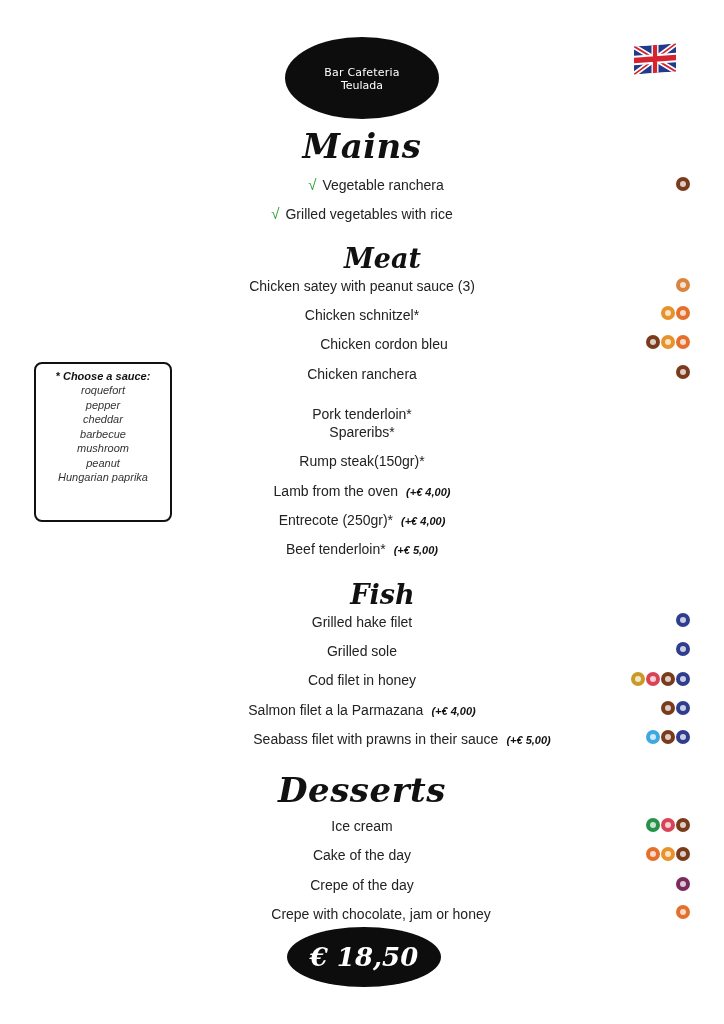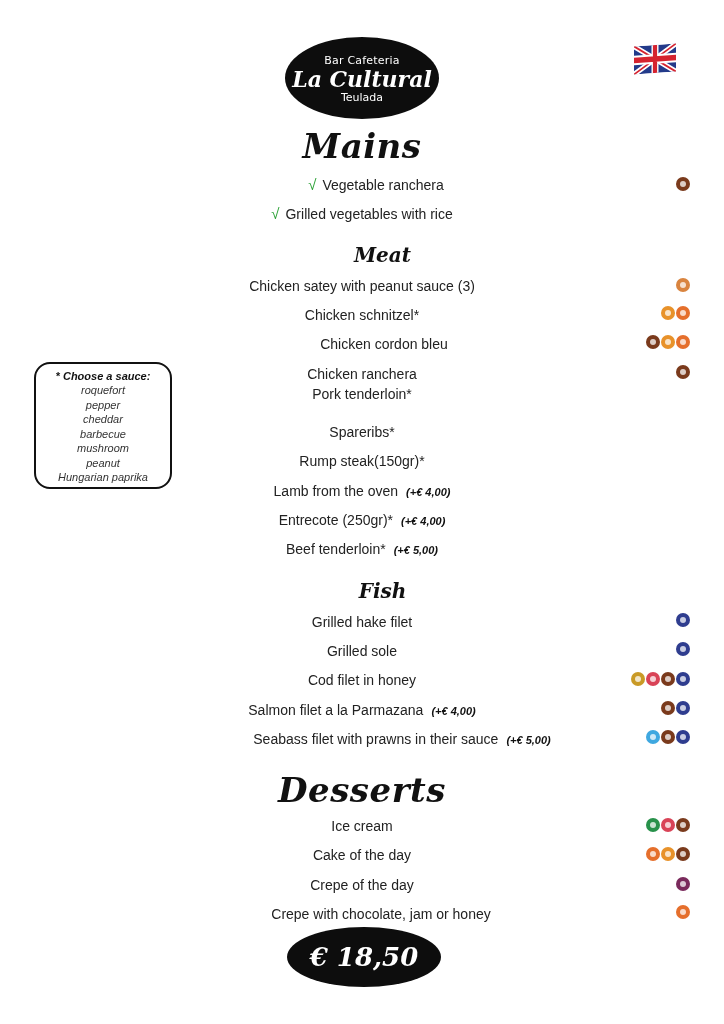--- a/index.html
+++ b/index.html
@@ -16,55 +16,54 @@
   .logo .name { font-family: "DejaVu Serif", serif; font-style: italic; font-weight: bold; font-size: 22px; line-height: 24px; }
   .logo .bottom { font-size: 11px; }
 
   .flag { position: absolute; left: 634px; top: 45px; width: 42px; height: 28px; transform: skewY(-4deg); }
 
   .heading {
     position: absolute; left: 0; width: 724px; text-align: center;
     font-family: "DejaVu Serif", serif; font-style: italic; font-weight: bold; color: #111;
   }
   .h-big { font-size: 34px; letter-spacing: 0.5px; }
-  .h-small { font-size: 20px; padding-left: 41px; }
+  .h-small { font-size: 27px; padding-left: 41px; }
 
   .item {
     position: absolute; left: 0; width: 724px; text-align: center;
     font-size: 14px; color: #222; font-family: "Liberation Sans", sans-serif; white-space: nowrap;
   }
   .check { color: #2fa33a; margin-right: 6px; font-size: 15px; }
   .supp { font-style: italic; font-weight: bold; font-size: 11px; margin-left: 8px; color: #111; }
 
   .icons { position: absolute; right: 34px; display: flex; gap: 1px; }
   .al { width: 14px; height: 14px; border-radius: 50%; display: inline-block; position: relative; }
   .al::after { content: ""; position: absolute; left: 4px; top: 4px; width: 6px; height: 6px; border-radius: 50%; background: rgba(255,255,255,0.75); }
 
   .sauce-box {
-    position: absolute; left: 34px; top: 362px; width: 138px; height: 127px;
-    border: 2px solid #111; border-radius: 16px;
+    position: absolute; left: 34px; top: 362px; width: 138px; height: 160px;
+    border: 2px solid #111; border-radius: 8px;
     display: flex; flex-direction: column; align-items: center; padding-top: 5px;
     font-family: "Liberation Sans", sans-serif;
   }
   .sauce-title { font-style: italic; font-weight: bold; font-size: 11px; color: #111; line-height: 14px; }
   .sauce-opt { font-style: italic; font-size: 11px; color: #333; line-height: 14.5px; }
 
   .price {
     position: absolute; left: 287px; top: 927px; width: 154px; height: 60px;
     background: #0d0d0d; border-radius: 50%;
     display: flex; align-items: center; justify-content: center;
     color: #fff; font-family: "DejaVu Serif", serif; font-style: italic; font-weight: bold; font-size: 26px;
   }
 </style>
 </head>
 <body>
 
 <div class="logo">
   <span class="top">Bar Cafeteria</span>
-  <span class="name">La Cultural</span>
   <span class="bottom">Teulada</span>
 </div>
 
 <svg class="flag" viewBox="0 0 60 30" preserveAspectRatio="none">
   <rect width="60" height="30" fill="#233a8a"></rect>
   <path d="M0,0 L60,30 M60,0 L0,30" stroke="#fff" stroke-width="6"></path>
   <path d="M0,0 L60,30 M60,0 L0,30" stroke="#d5232f" stroke-width="2"></path>
   <path d="M30,0 V30 M0,15 H60" stroke="#fff" stroke-width="10"></path>
   <path d="M30,0 V30 M0,15 H60" stroke="#d5232f" stroke-width="6"></path>
 </svg>
@@ -95,21 +94,21 @@
 <div class="item" style="top:336px;padding-left:44px;"><span>Chicken cordon bleu</span></div>
 <div class="icons" style="top:335px;">
   <span class="al" style="background:#7a3a1c"></span>
   <span class="al" style="background:#e8922a"></span>
   <span class="al" style="background:#e56f2c"></span>
 </div>
 <div class="item" style="top:366px;"><span>Chicken ranchera</span></div>
 <div class="icons" style="top:365px;">
   <span class="al" style="background:#7a3a1c"></span>
 </div>
-<div class="item" style="top:386px;"><span>Pork tenderloin*</span></div>
+<div class="item" style="top:406px;"><span>Pork tenderloin*</span></div>
 <div class="item" style="top:424px;"><span>Spareribs*</span></div>
 <div class="item" style="top:453px;"><span>Rump steak(150gr)*</span></div>
 <div class="item" style="top:483px;"><span>Lamb from the oven</span><span class="supp">(+€ 4,00)</span></div>
 <div class="item" style="top:512px;"><span>Entrecote (250gr)*</span><span class="supp">(+€ 4,00)</span></div>
 <div class="item" style="top:541px;"><span>Beef tenderloin*</span><span class="supp">(+€ 5,00)</span></div>
 
 <div class="sauce-box">
   <span class="sauce-title">* Choose a sauce:</span>
   <span class="sauce-opt">roquefort</span>
   <span class="sauce-opt">pepper</span>

